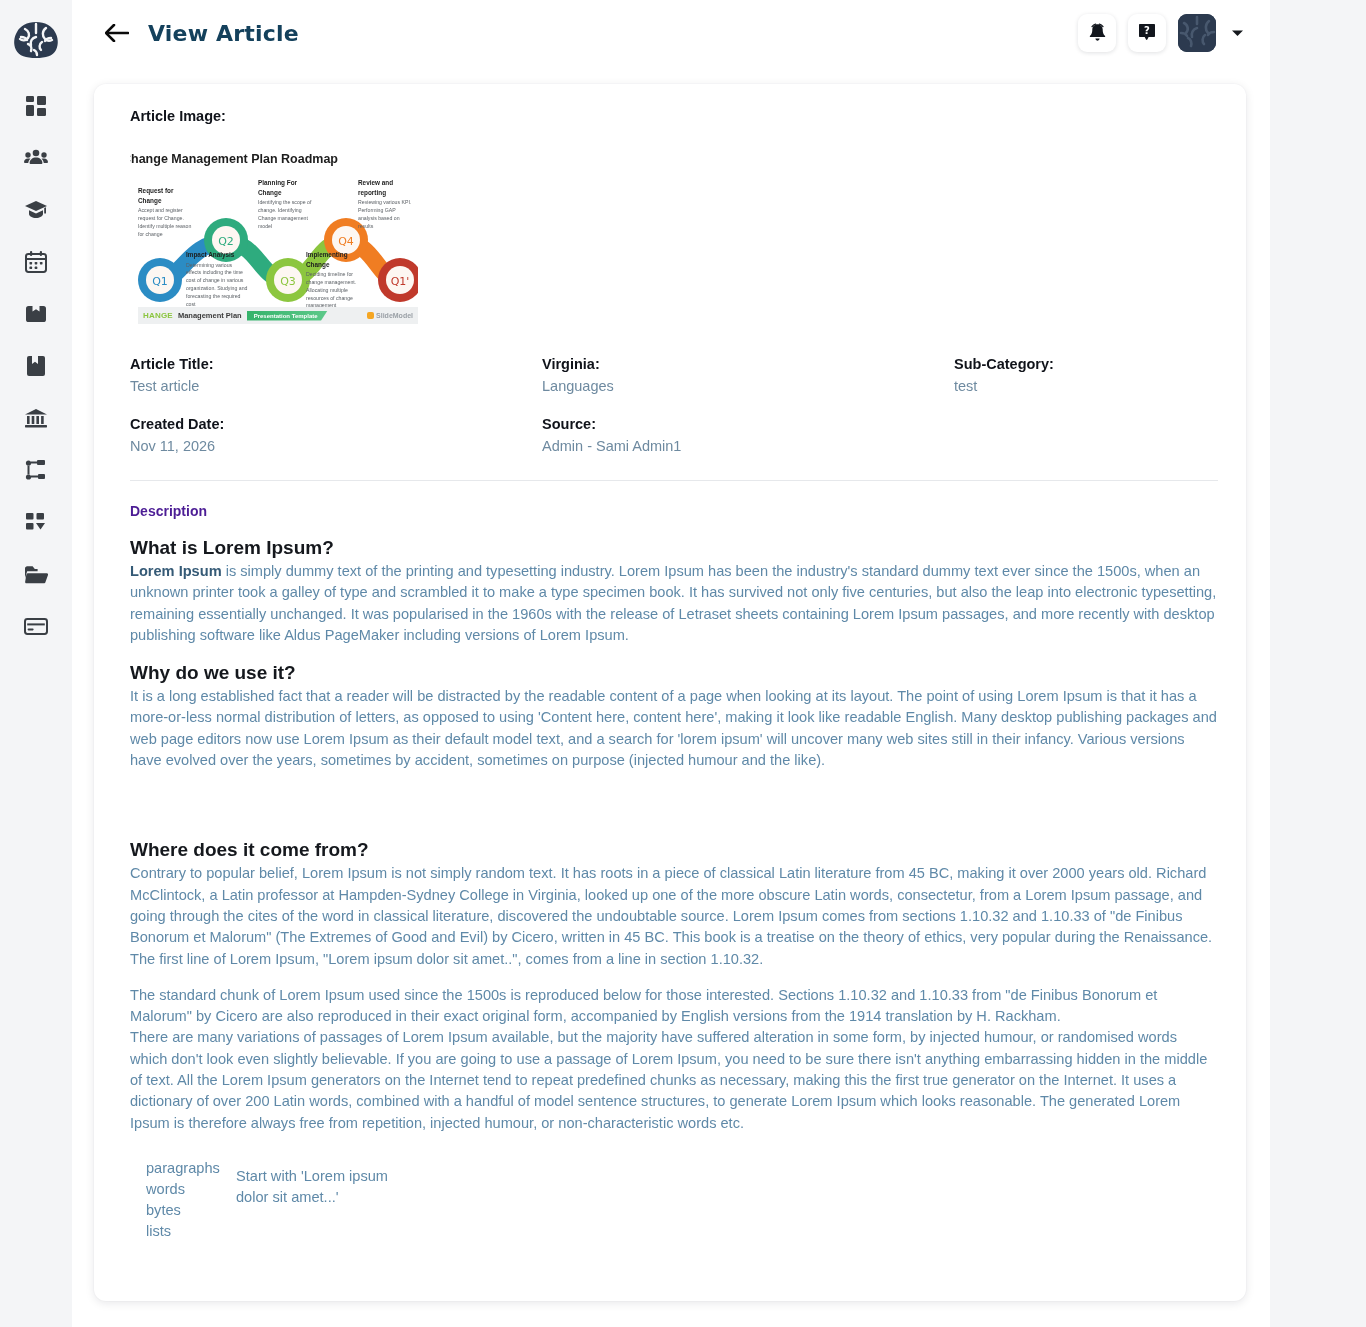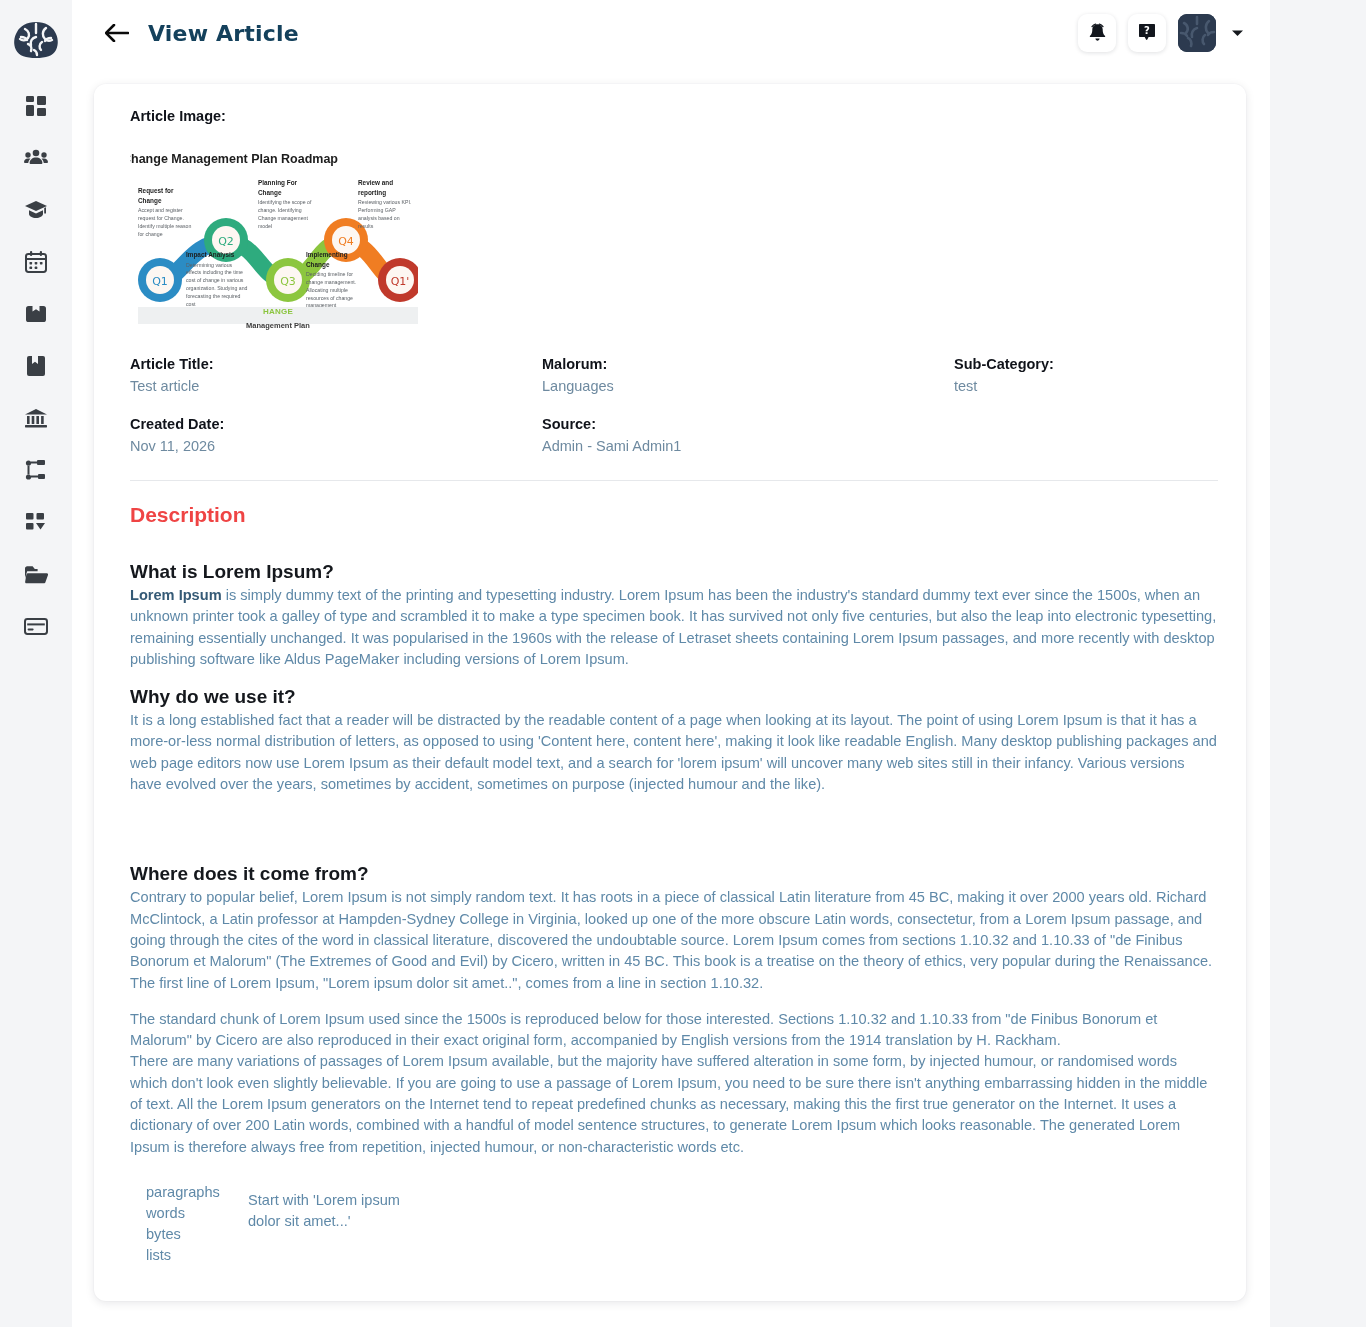--- a/index.html
+++ b/index.html
@@ -135,21 +135,20 @@
     white-space: nowrap;
   }
   .rm-svg { position: absolute; left: 0; top: 30px; }
   .rm-footer {
     position: absolute;
     left: 8px; bottom: 6px;
     width: 280px; height: 17px;
     background: #eef0f1;
     display: flex; align-items: center; gap: 5px;
     padding: 0 5px;
-    flex-direction: column;
   }
   .rm-f1 { font-size: 8px; font-weight: 700; color: #8bc53f; letter-spacing: .2px; }
   .rm-f2 { font-size: 7.5px; font-weight: 700; color: #3b3b3b; }
   .rm-f3 {
     font-size: 6px; font-weight: 700; color: #ffffff;
     background: linear-gradient(90deg,#35b36b,#5dc98a);
     padding: 2px 10px 2px 7px;
     clip-path: polygon(0 0, 100% 0, 92% 100%, 0% 100%);
   }
   .rm-f4 { margin-left: auto; font-size: 7px; font-weight: 700; color: #9aa0a6; display: flex; align-items: center; gap: 2px; }
@@ -169,24 +168,24 @@
     color: #6e8aa0;
   }
   .divider {
     height: 1px;
     background: #e6e8eb;
     margin: 0 0 22px 0;
   }
 
   
   .description-heading {
-    font-size: 21px;
+    font-size: 14px;
     font-weight: 700;
-    color: #ef4444;
-    margin-bottom: 34px;
+    color: #4c1d95;
+    margin-bottom: 18px;
   }
   .sec-h {
     font-size: 19px;
     font-weight: 700;
     color: #15181d;
     margin-bottom: 2px;
     margin-top: 16px;
   }
   .sec-h:first-of-type { margin-top: 8px; }
   .sec-p {
@@ -197,21 +196,21 @@
   }
   .sec-p b { color: #355a76; font-weight: 700; }
   .gap-lg { height: 52px; }
   .gap-sm { height: 15px; }
 
   
   .bottom-table {
     margin-top: 24px;
     margin-left: 16px;
     display: flex;
-    gap: 12px;
+    gap: 0;
   }
   .bt-col1 { width: 90px; }
   .bt-col1 div {
     font-size: 14.6px;
     line-height: 1.45;
     color: #5f89a8;
   }
   .bt-col2 {
     font-size: 14.6px;
     line-height: 1.45;
@@ -482,21 +481,21 @@
               </div>
             </div>
           </div>
 
           <div class="meta-grid">
             <div>
               <div class="field-label">Article Title:</div>
               <div class="meta-value">Test article</div>
             </div>
             <div>
-              <div class="field-label">Malorum:</div>
+              <div class="field-label">Virginia:</div>
               <div class="meta-value">Languages</div>
             </div>
             <div>
               <div class="field-label">Sub-Category:</div>
               <div class="meta-value">test</div>
             </div>
             <div>
               <div class="field-label">Created Date:</div>
               <div class="meta-value">Nov 11, 2026</div>
             </div>

